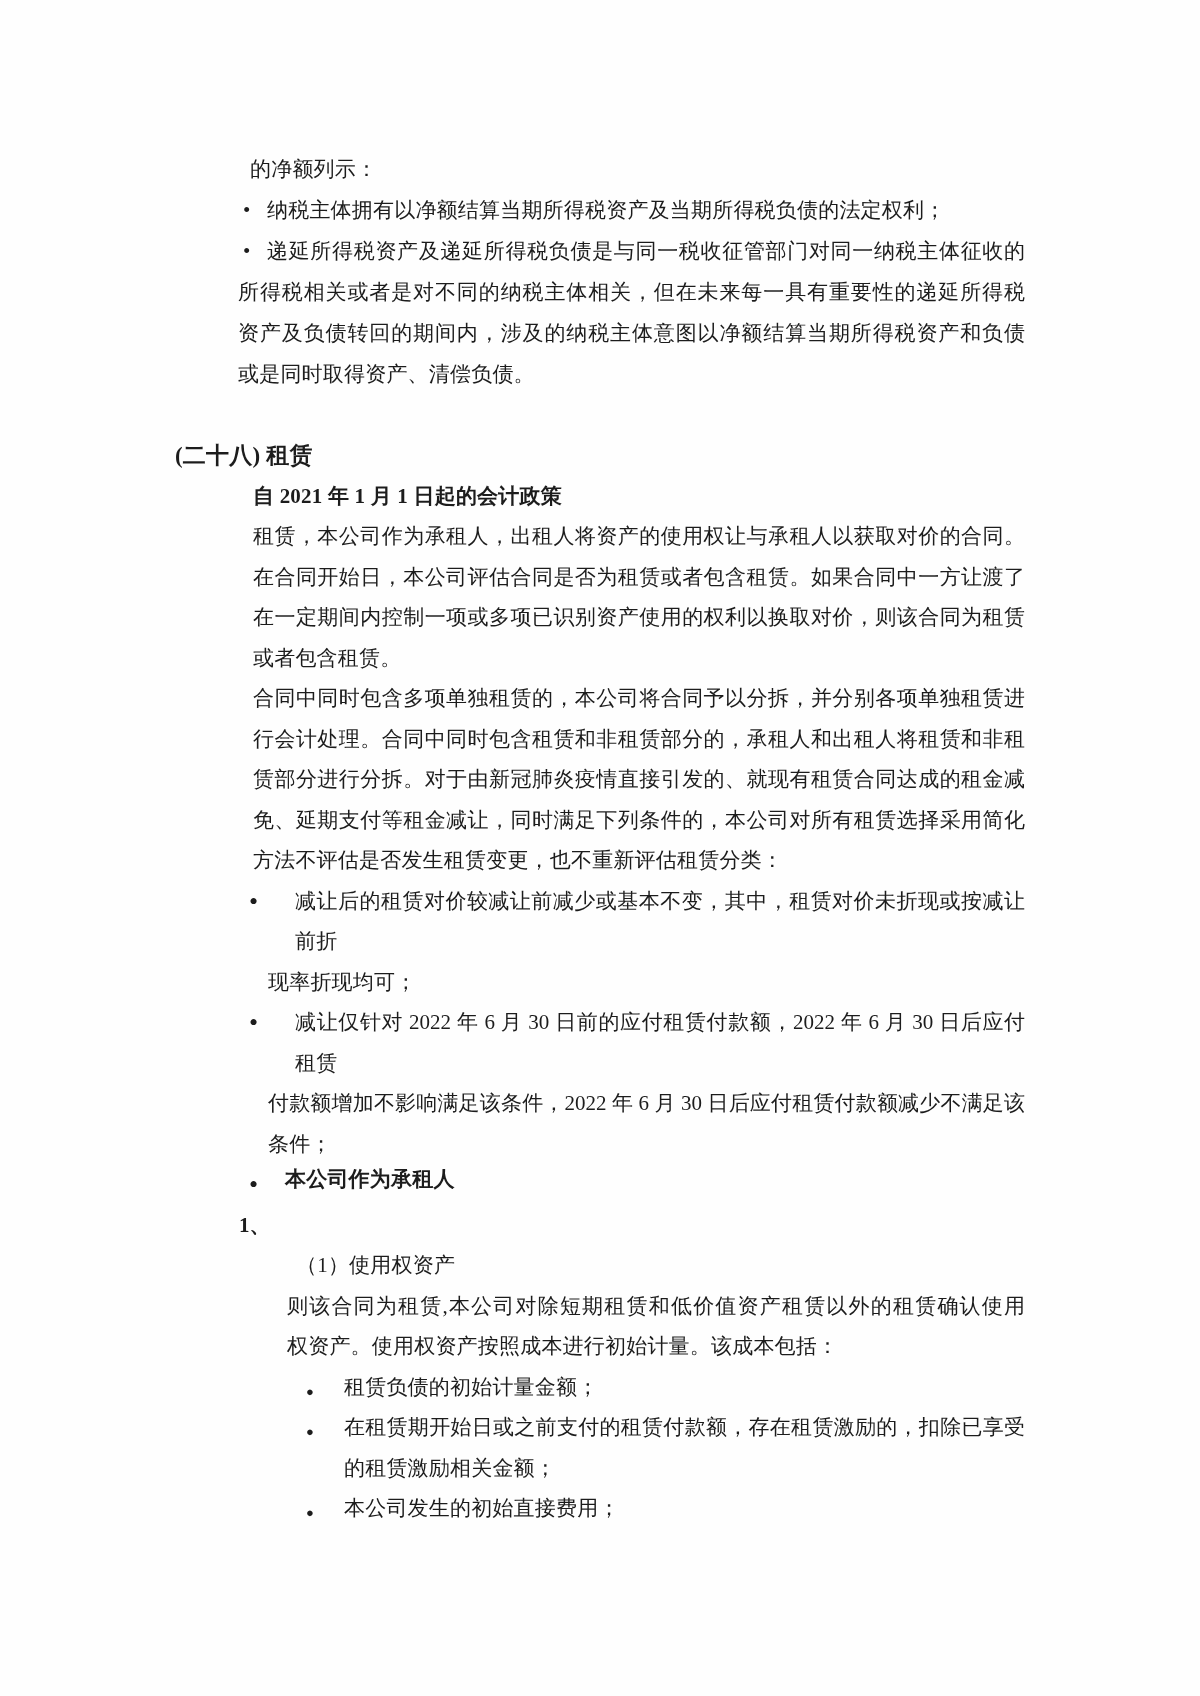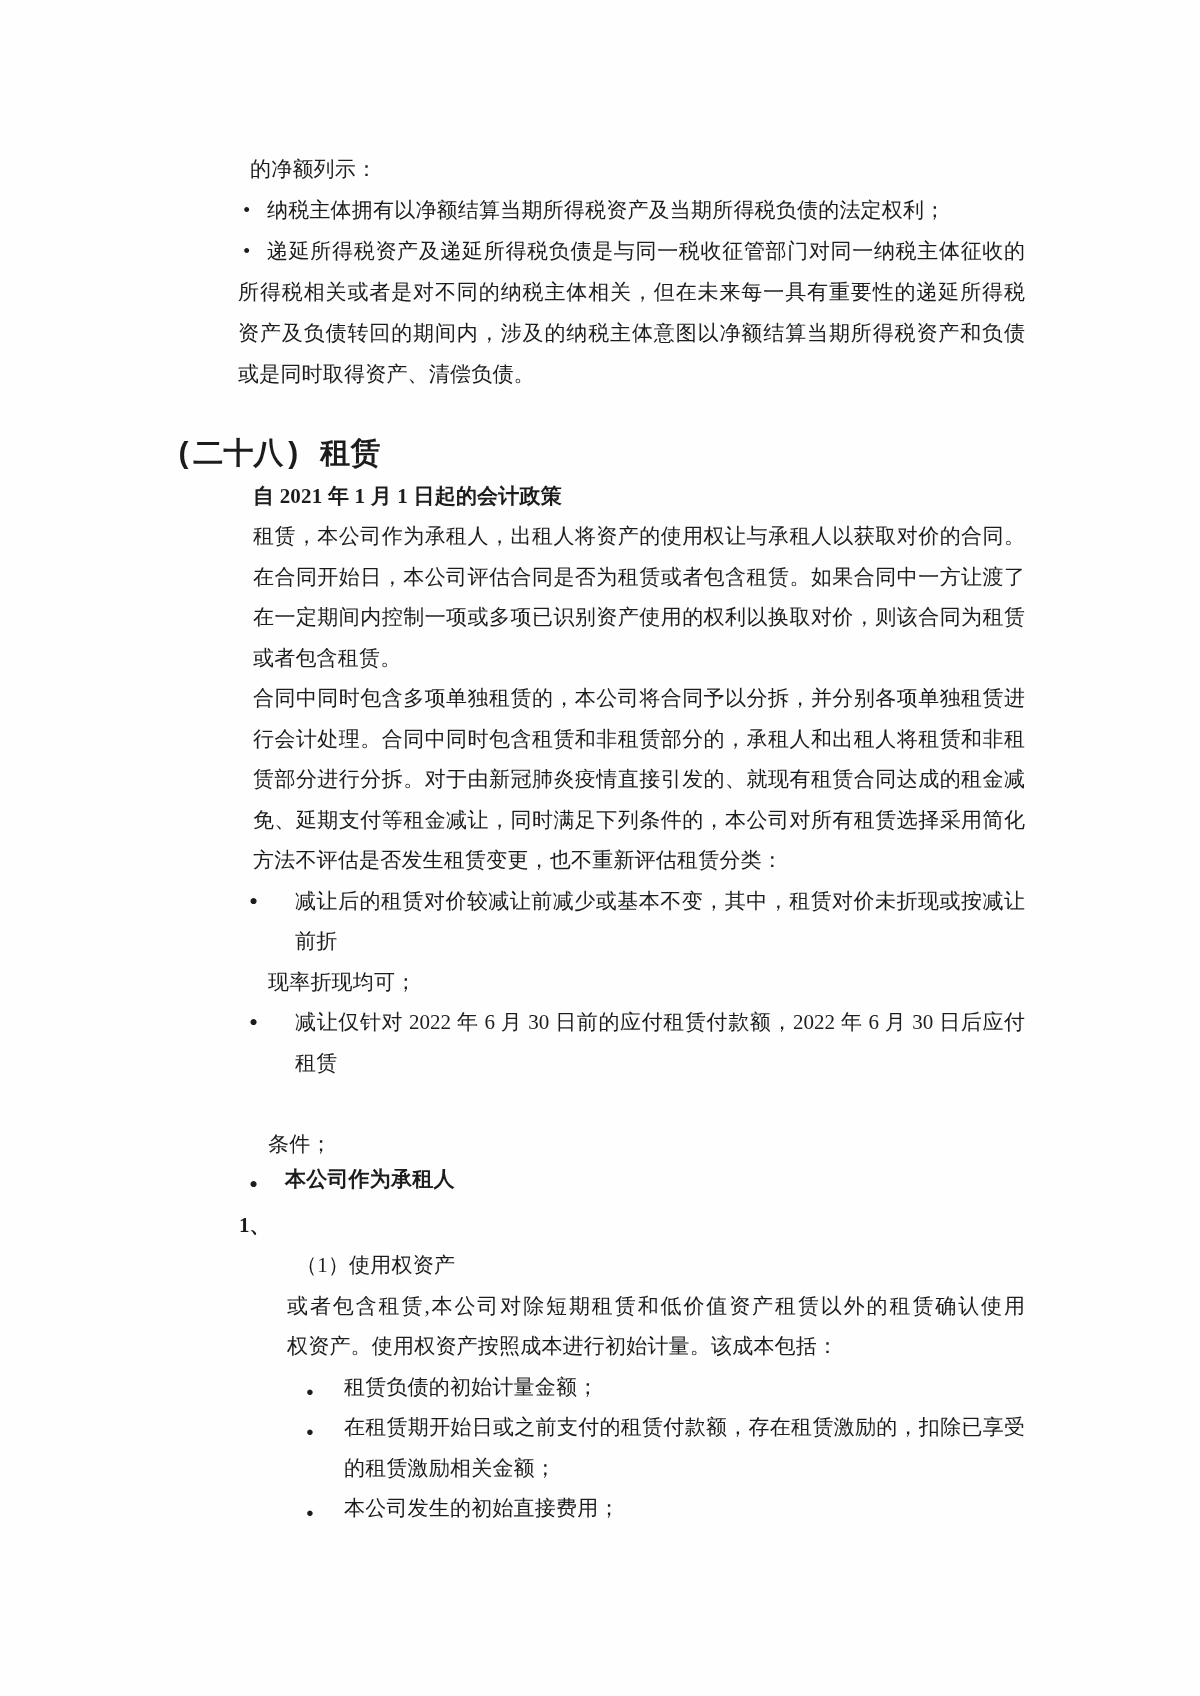--- a/index.html
+++ b/index.html
@@ -26,21 +26,21 @@
     letter-spacing: 0.2px;
   }
   .line.just {
     white-space: normal;
     text-align: justify;
     text-align-last: justify;
     text-justify: inter-character;
     letter-spacing: 0;
   }
   .line.bold { font-weight: 700; }
-  .line.h1 { font-size: 30px; font-family: Liberation Mono, monospace; }
+  .line.h1 { font-size: 23px; }
   .marker {
     position: absolute;
     line-height: 23px;
     height: 23px;
     white-space: nowrap;
     color: #1c1c1c;
   }
   .marker.small-dot  { font-size: 21px; }   
   .marker.mid-dot    { font-size: 26px; }   
   .marker.big-dot    { font-size: 13px; padding-top: 4px; }   
@@ -72,26 +72,27 @@
     <div class="line b-body just" style="top: 727.5px; left: 253px; width: 772px;">行会计处理。合同中同时包含租赁和非租赁部分的，承租人和出租人将租赁和非租</div>
     <div class="line b-body just" style="top: 808.5px; left: 253px; width: 772px;">免、延期支付等租金减让，同时满足下列条件的，本公司对所有租赁选择采用简化</div>
     <div class="line b-body" style="top: 849px; left: 253px;">方法不评估是否发生租赁变更，也不重新评估租赁分类：</div>
     <span class="marker mid-dot" style="top: 889.5px; left: 249px;">•</span>
     <div class="line b-bullet just" style="top: 889.5px; left: 295px; width: 730px;">减让后的租赁对价较减让前减少或基本不变，其中，租赁对价未折现或按减让</div>
     <div class="line b-hang" style="top: 930px; left: 295px;">前折</div>
     <div class="line b-cont" style="top: 970.5px; left: 268px;">现率折现均可；</div>
     <span class="marker mid-dot" style="top: 1011px; left: 249px;">•</span>
     <div class="line b-bullet just" style="top: 1011px; left: 295px; width: 730px;">减让仅针对 2022 年 6 月 30 日前的应付租赁付款额，2022 年 6 月 30 日后应付</div>
     <div class="line b-hang" style="top: 1051.5px; left: 295px;">租赁</div>
+    <div class="line b-cont just" style="top: 1092px; left: 268px; width: 757px;">付款额增加不影响满足该条件，2022 年 6 月 30 日后应付租赁付款额减少不满足该</div>
     <div class="line b-cont" style="top: 1132.5px; left: 268px;">条件；</div>
     <span class="marker mid-dot" style="top: 1173px; left: 249px;">•</span>
     <span class="marker num" style="top: 1213.5px; left: 239px;">1、</span>
     <div class="line b-num bold" style="top: 1168px; left: 285px;">本公司作为承租人</div>
     <div class="line b-p1" style="top: 1254px; left: 296px;">（1）使用权资产</div>
-    <div class="line b-body2 just" style="top: 1294.5px; left: 287px; width: 738px;">或者包含租赁,本公司对除短期租赁和低价值资产租赁以外的租赁确认使用</div>
+    <div class="line b-body2 just" style="top: 1294.5px; left: 287px; width: 738px;">则该合同为租赁,本公司对除短期租赁和低价值资产租赁以外的租赁确认使用</div>
     <div class="line b-body2" style="top: 1335px; left: 287px;">权资产。使用权资产按照成本进行初始计量。该成本包括：</div>
     <span class="marker big-dot" style="top: 1375.5px; left: 306px;">●</span>
     <div class="line b-bullet2" style="top: 1375.5px; left: 344px;">租赁负债的初始计量金额；</div>
     <span class="marker big-dot" style="top: 1416px; left: 306px;">●</span>
     <div class="line b-bullet2 just" style="top: 1416px; left: 344px; width: 681px;">在租赁期开始日或之前支付的租赁付款额，存在租赁激励的，扣除已享受</div>
     <div class="line b-cont2" style="top: 1456.5px; left: 344px;">的租赁激励相关金额；</div>
     <span class="marker big-dot" style="top: 1497px; left: 306px;">●</span>
     <div class="line b-bullet2" style="top: 1497px; left: 344px;">本公司发生的初始直接费用；</div>
   </div>
 

